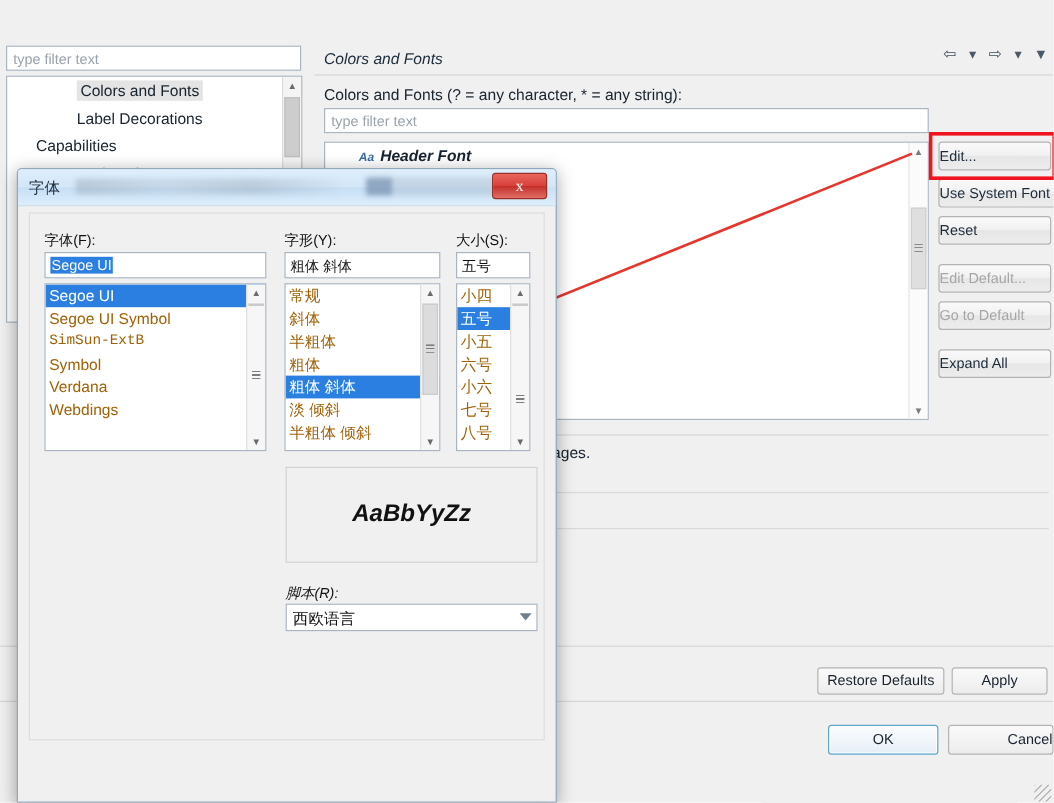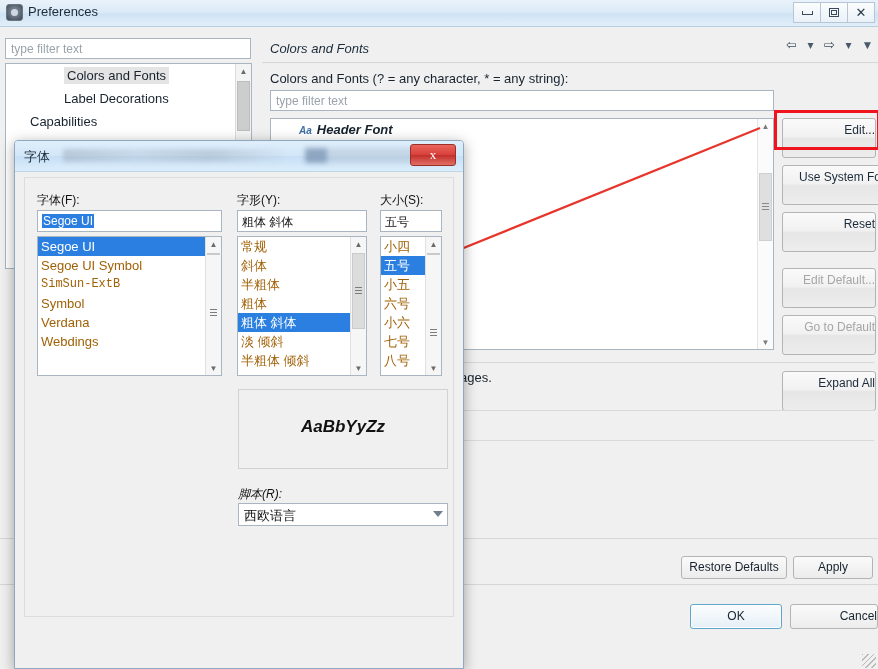--- a/index.html
+++ b/index.html
@@ -99,25 +99,25 @@
   .rpt-scroll .arrow-up,.rpt-scroll .arrow-dn{position:absolute;left:0;width:15px;height:14px;display:flex;align-items:center;justify-content:center;font-size:8px;color:#7a7a7a;}
   .rpt-scroll .arrow-up{top:0;}
   .rpt-scroll .arrow-dn{bottom:0;}
   .rpt-scroll .thumb{position:absolute;left:1px;top:54px;width:13px;height:68px;background:#dfdfdf;border:1px solid #cfcfcf;box-sizing:border-box;}
   .rpt-scroll .grip{position:absolute;left:4px;top:84px;width:7px;height:7px;
       background:repeating-linear-gradient(to bottom,#8a8a8a 0,#8a8a8a 1px,transparent 1px,transparent 3px);}
 
   
   .btn-col{position:absolute;left:520px;top:86px;width:94px;}
   .pbtn{
-    display:block;width:94px;height:40px;margin-bottom:7px;
+    display:block;width:94px;height:24px;margin-bottom:7px;
     background:linear-gradient(to bottom,#fafafa 0%,#f1f1f1 46%,#e6e6e6 52%,#ededed 100%);
     border:1px solid #b4b4b4;border-radius:3px;box-sizing:border-box;
     font-size:12px;color:#1b2b3a;font-family:"Liberation Sans",sans-serif;
-    text-align:right;line-height:22px;white-space:nowrap;overflow:hidden;
+    text-align:left;line-height:22px;white-space:nowrap;overflow:hidden;
   }
   .pbtn.disabled{color:#a6a6a6;}
   .pbtn.wide{width:110px;}
   .hl-box{position:absolute;left:-8px;top:-8px;width:106px;height:40px;border:3px solid #f0141e;box-sizing:border-box;}
 
   
   .desc-sep{position:absolute;left:8px;top:330px;width:604px;height:1px;background:#d6d6d6;}
   .desc1{position:absolute;left:8px;top:338px;font-size:13px;color:#17232e;}
   .desc-sep2{position:absolute;left:8px;top:378px;width:604px;height:1px;background:#d9d9d9;}
   .desc-sep3{position:absolute;left:8px;top:408px;width:604px;height:1px;background:#d9d9d9;}
@@ -203,21 +203,21 @@
   .vsb .tb{position:absolute;left:1px;width:13px;background:#dcdcdc;border:1px solid #cacaca;box-sizing:border-box;}
   .vsb .gp{position:absolute;left:4px;width:7px;height:7px;
       background:repeating-linear-gradient(to bottom,#7d7d7d 0,#7d7d7d 1px,transparent 1px,transparent 3px);}
 
   .sample-box{
     position:absolute;left:223px;top:248px;width:210px;height:80px;
     background:#f0f0f0;border:1px solid #d2d2d2;box-sizing:border-box;
   }
   .sample-text{
     position:absolute;left:0;right:0;top:27px;text-align:center;
-    font-weight:bold;font-style:italic;font-size:17px;color:#111;
+    font-weight:bold;font-style:italic;font-size:20px;color:#111;
     font-family:"Liberation Sans",sans-serif;
   }
   .script-combo{
     position:absolute;left:223px;top:362px;width:210px;height:23px;background:#fff;
     border:1px solid #a9b6c2;box-sizing:border-box;font-size:13px;color:#111;padding:3px 5px;
   }
   .script-combo .cb-arrow{
     position:absolute;right:4px;top:7px;width:0;height:0;
     border-left:5px solid transparent;border-right:5px solid transparent;border-top:6px solid #6f7f8f;
   }
@@ -225,35 +225,20 @@
   
   .annot-arrow{position:absolute;left:300px;top:120px;width:560px;height:200px;pointer-events:none;}
 </style>
 </head>
 <body>
 
 <div id="root">
 
   <div class="prefs-window">
 
-    <div class="prefs-titlebar">
-      <div class="prefs-title-icon"></div>
-      <div class="prefs-title-text">Preferences</div>
-      <div class="winbtns">
-        <div class="winbtn">
-            <i class="gl-min"></i>
-          </div>
-        <div class="winbtn">
-            <i class="gl-max"></i>
-          </div>
-        <div class="winbtn">
-            <span class="gl-close">✕</span>
-          </div>
-      </div>
-    </div>
 
     <div class="filter-box">type filter text</div>
 
     <div class="tree-panel">
       <div class="tree-item lvl2 sel"><span>Colors and Fonts</span></div>
       <div class="tree-item lvl2"><span>Label Decorations</span></div>
       <div class="tree-item lvl1"><span>Capabilities</span></div>
       <div class="tree-item lvl1"><span>Compare/Patch</span></div>
       <div class="tree-scroll">
         <div class="arrow-up">▲</div>

